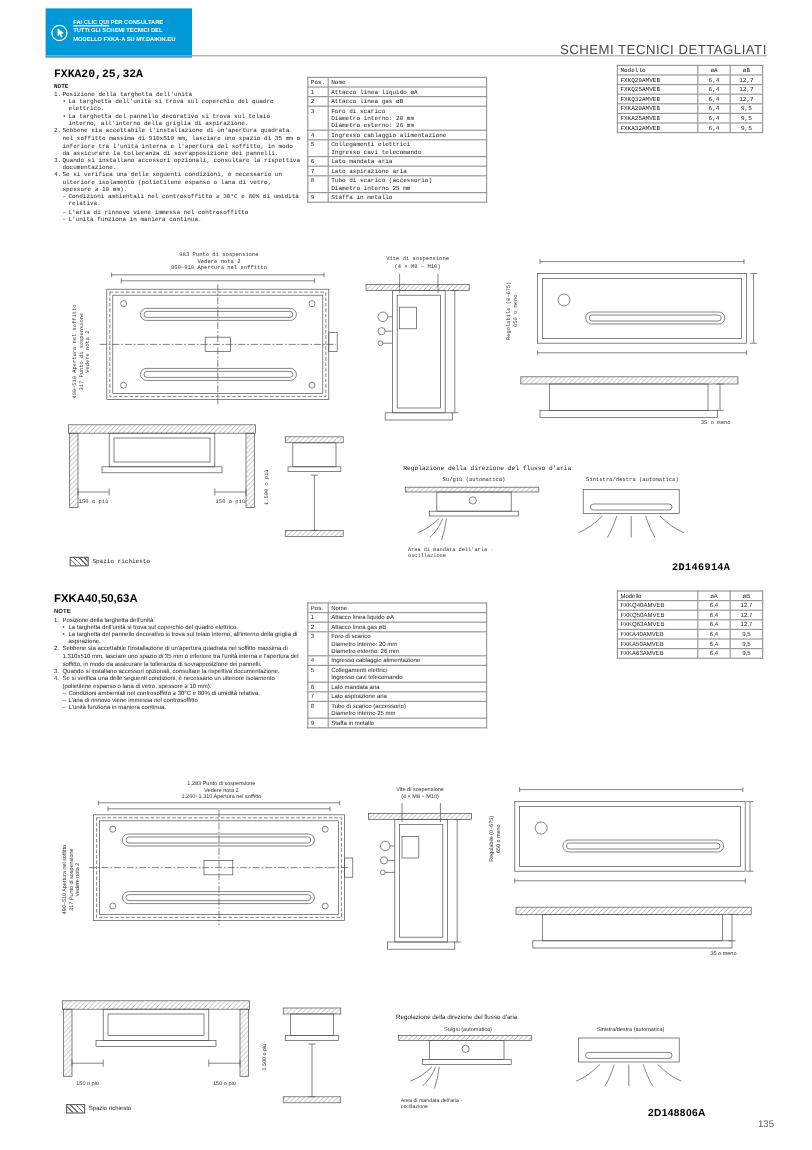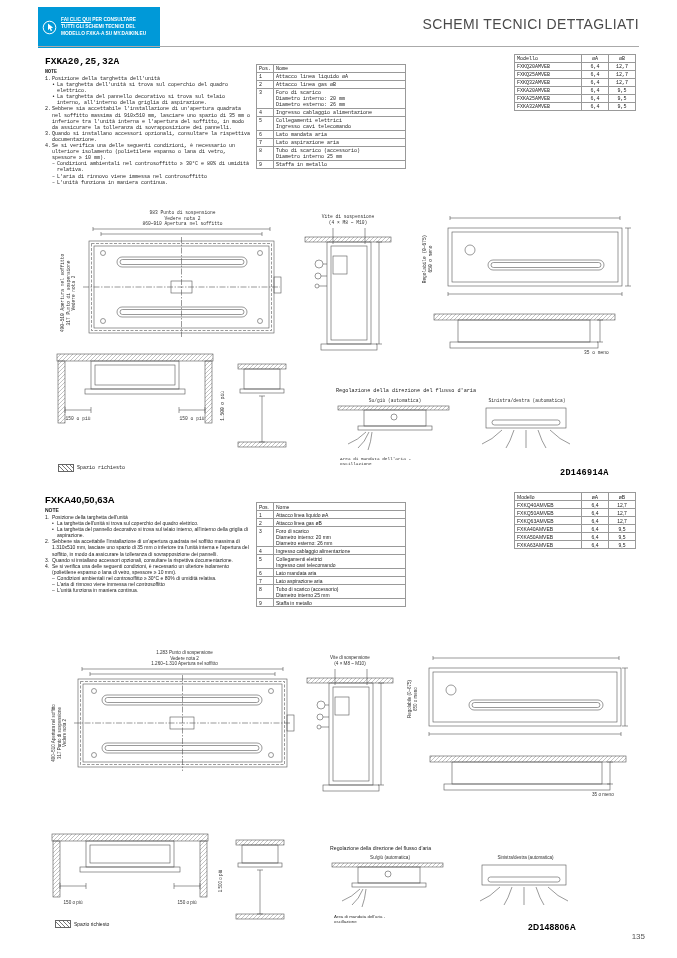--- a/index.html
+++ b/index.html
@@ -1,21 +1,21 @@
 <!DOCTYPE html>
 <html><head>
 <meta charset="utf-8">
 <style>
   html,body{margin:0;padding:0;}
   body{width:677px;height:958px;background:#ffffff;font-family:"Liberation Sans",sans-serif;color:#222;position:relative;overflow:hidden;}
   
   .banner{position:absolute;left:38px;top:7px;width:122px;height:41px;background:#0099d8;color:#fff;display:flex;align-items:center;gap:4px;padding:3px 4px;box-sizing:border-box;cursor:pointer;}
   .banner-text{font-size:4.8px;font-weight:bold;line-height:1.45;}
   .banner-text .u{text-decoration:underline;}
-  .header-title{position:absolute;top:16px;right:38px;font-size:14px;color:#4a4a4a;letter-spacing:0.4px;}
+  .header-title{position:absolute;top:36px;right:38px;font-size:11px;color:#4a4a4a;letter-spacing:0.4px;}
   .header-rule{position:absolute;left:38px;right:38px;top:46px;border-top:1px solid #aaa;height:0;}
   .page-num{position:absolute;right:32px;top:932px;font-size:8px;color:#555;}
   
   .section{position:absolute;left:0;width:677px;}
   .sec-title{position:absolute;left:45px;top:4px;font-size:9.5px;font-weight:bold;color:#000;}
   .note-label{position:absolute;left:45px;top:17px;font-size:5px;font-weight:bold;}
   .notes{position:absolute;left:45px;top:24px;width:206px;font-size:5px;line-height:1.22;color:#222;}
   .nl{display:flex;}
   .nl .nm{flex:0 0 7px;}
   .nl.sub{padding-left:7px;}
@@ -688,14 +688,14 @@
       <path d="M90 26 Q100 36 110 40"></path>
     </svg>
   </div>
   <div class="area-label" style="left:334px;top:424px;width:76px;">Area di mandata dell'aria -
 oscillazione</div>
 
   <div class="legend" style="left:55px;top:430px;">
     <span class="hatch-box"></span>
     <span>Spazio richiesto</span>
   </div>
-  <div class="code" style="left:528px;top:432px;">2D148806A</div>
+  <div class="code" style="left:540px;top:432px;">2D148806A</div>
 </div>
 
 </body></html>

